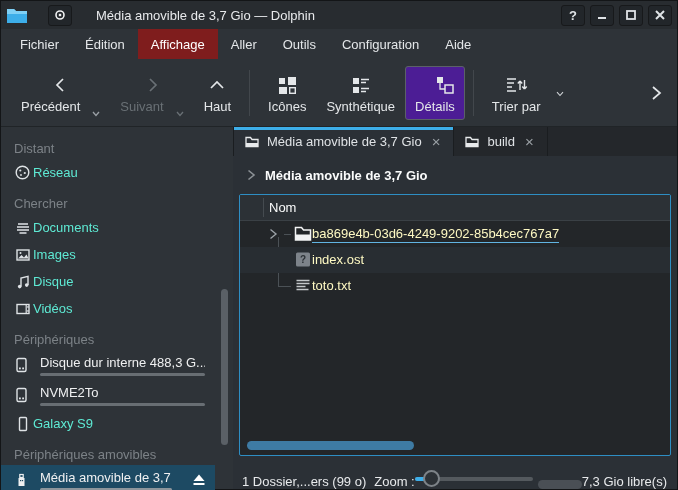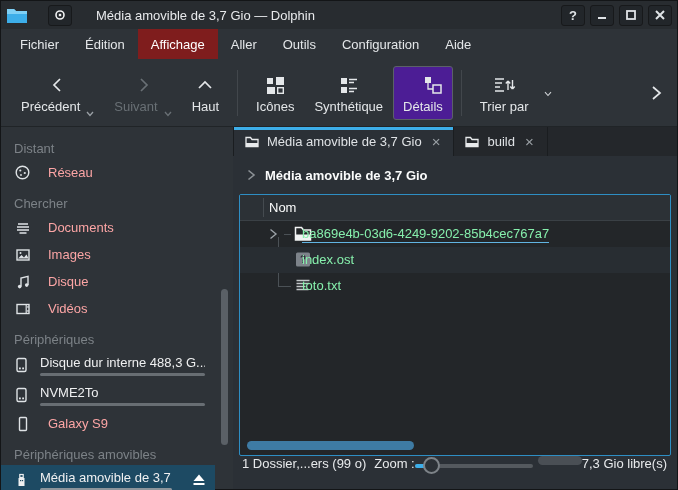--- a/index.html
+++ b/index.html
@@ -17,33 +17,33 @@
   .menubar { height:30px; background:#2e3338; display:flex; align-items:stretch; padding:0 6px; flex:0 0 auto; }
   .menu-item { display:flex; align-items:center; padding:0 13px; color:#e4e7e9; }
   .menu-item.active { background:#7f1d1d; color:#ffffff; }
 
   
   .toolbar { height:68px; background:#2e3338; border-bottom:1px solid #202427; display:flex; align-items:center; padding:0 10px; flex:0 0 auto; }
   .tool-btn { display:flex; flex-direction:column; align-items:center; justify-content:center; gap:3px; padding:5px 9px; border:1px solid transparent; border-radius:3px; color:#e4e7e9; position:relative; }
   .tool-btn.selected { background:#4c1d95; border-color:#5b6167;align-items:flex-end; }
   .tool-btn.disabled { color:#697075; }
   .tool-btn .t-ico { height:24px; display:flex; align-items:flex-end; justify-content:center; }
-  .tool-label-row { display:flex; align-items:flex-end; gap:6px; }
+  .tool-label-row { display:flex; align-items:flex-end; gap:12px; }
   .mini-chevron { color:#9aa0a5; margin-bottom:-3px; }
   .tool-sep { width:1px; height:46px; background:#42474c; margin:0 8px; flex:0 0 auto; }
   .side-chevron { color:#cfd3d6; margin:0 4px; align-self:center; padding-top:2px; }
   .overflow-btn { margin-left:auto; color:#e4e7e9; display:flex; align-items:center; padding:0 4px; }
 
   
   .app-body { flex:1; display:flex; min-height:0; }
 
   
   .sidebar { width:232px; flex:0 0 auto; background:#2e3338; position:relative; padding-top:4px; }
   .side-section-header { color:#7c8287; margin:10px 0 3px 13px; }
-  .side-item { height:27px; display:flex; align-items:center; gap:17px; padding-left:13px; width:214px; color:#fca5a5; }
+  .side-item { height:27px; display:flex; align-items:center; gap:2px; padding-left:13px; width:214px; color:#5eead4; }
   .side-item .s-ico { width:17px; display:flex; justify-content:center; flex:0 0 auto; }
   .device-item { height:30px; width:214px; display:flex; align-items:center; gap:9px; padding-left:13px; }
   .device-body { flex:1; display:flex; flex-direction:column; gap:3px; min-width:0; padding-right:10px; }
   .device-label { white-space:nowrap; overflow:hidden; }
   .usage-track { height:3px; background:#686e73; border-radius:2px; width:100%; position:relative; }
   .usage-fill { height:3px; background:#3daee9; border-radius:2px; }
   .device-item.selected { background:#1d4a63; }
   .device-item.selected .usage-track { background:#8d959b; }
   .eject-btn { flex:0 0 auto; margin-right:8px; display:flex; align-items:center; }
   .side-scrollbar { position:absolute; right:5px; top:162px; width:7px; height:156px; border-radius:4px; background:#5a6066; }
@@ -59,29 +59,29 @@
   .crumb-label { font-weight:bold; color:#fbfcfc; }
 
   .view { flex:1; margin:0 6px; border:1px solid #2e8ec4; border-radius:2px; background:#232629; position:relative; overflow:hidden; min-height:0; }
   .view-header { height:26px; background:#2c3136; border-bottom:1px solid #3a4045; display:flex; align-items:center; color:#fbfcfc; position:relative; }
   .view-header .col-label { padding-left:29px; }
   .header-divider { position:absolute; left:23px; top:3px; bottom:3px; width:1px; background:#454b50; }
   .rows { position:relative; }
   .row { height:26px; position:relative; }
   .row.hovered { background:#282d32; }
   .row .f-ico { position:absolute; left:54px; top:4px; }
-  .row .f-name { position:absolute; left:62px; top:5px; white-space:nowrap; color:#86efac; }
+  .row .f-name { position:absolute; left:72px; top:5px; white-space:nowrap; color:#fef9c3; }
   .row .f-name.underlined { border-bottom:1px solid #61b4e2; padding-bottom:1px; }
   .expander { position:absolute; left:28px; top:7px; color:#9aa0a6; }
   .tree-vline { position:absolute; left:38px; top:16px; width:1px; height:49px; background:#4b5156; }
   .tree-stub { position:absolute; left:38px; width:13px; height:1px; background:#4b5156; }
   .tree-stub1 { left:44px; width:7px; }
   .hscrollbar { position:absolute; left:7px; bottom:5px; width:167px; height:9px; border-radius:5px; background:#3e7ba4; }
 
-  .statusbar { height:33px; display:flex; align-items:flex-start; padding:0 10px 0 9px; flex:0 0 auto; color:#e8eaec; }
+  .statusbar { height:33px; display:flex; align-items:flex-end; padding:0 10px 0 9px; flex:0 0 auto; color:#e8eaec; }
   .zoom-label { margin-left:8px; }
   .zoom-slider { position:relative; width:118px; height:20px; flex:0 0 auto; }
   .zoom-groove { position:absolute; left:0; right:0; top:8px; height:4px; background:#54595e; border-radius:2px; }
   .zoom-fill { position:absolute; left:0; top:8px; width:16px; height:4px; background:#3daee9; border-radius:2px; }
   .zoom-handle { position:absolute; left:8px; top:1px; width:17px; height:17px; border-radius:50%; background:#2c3136; border:2px solid #7d8388; }
   .capacity-pill { margin-left:auto; width:44px; height:9px; border-radius:5px; background:#4a4f55; flex:0 0 auto; }
   .free-label { white-space:nowrap; }
 
   svg { display:block; }
 </style>

